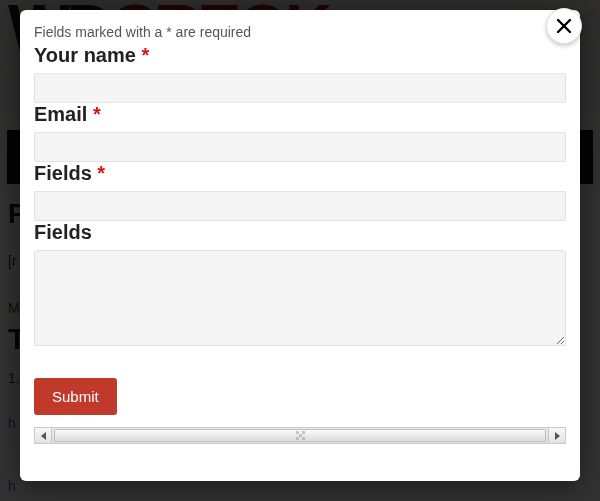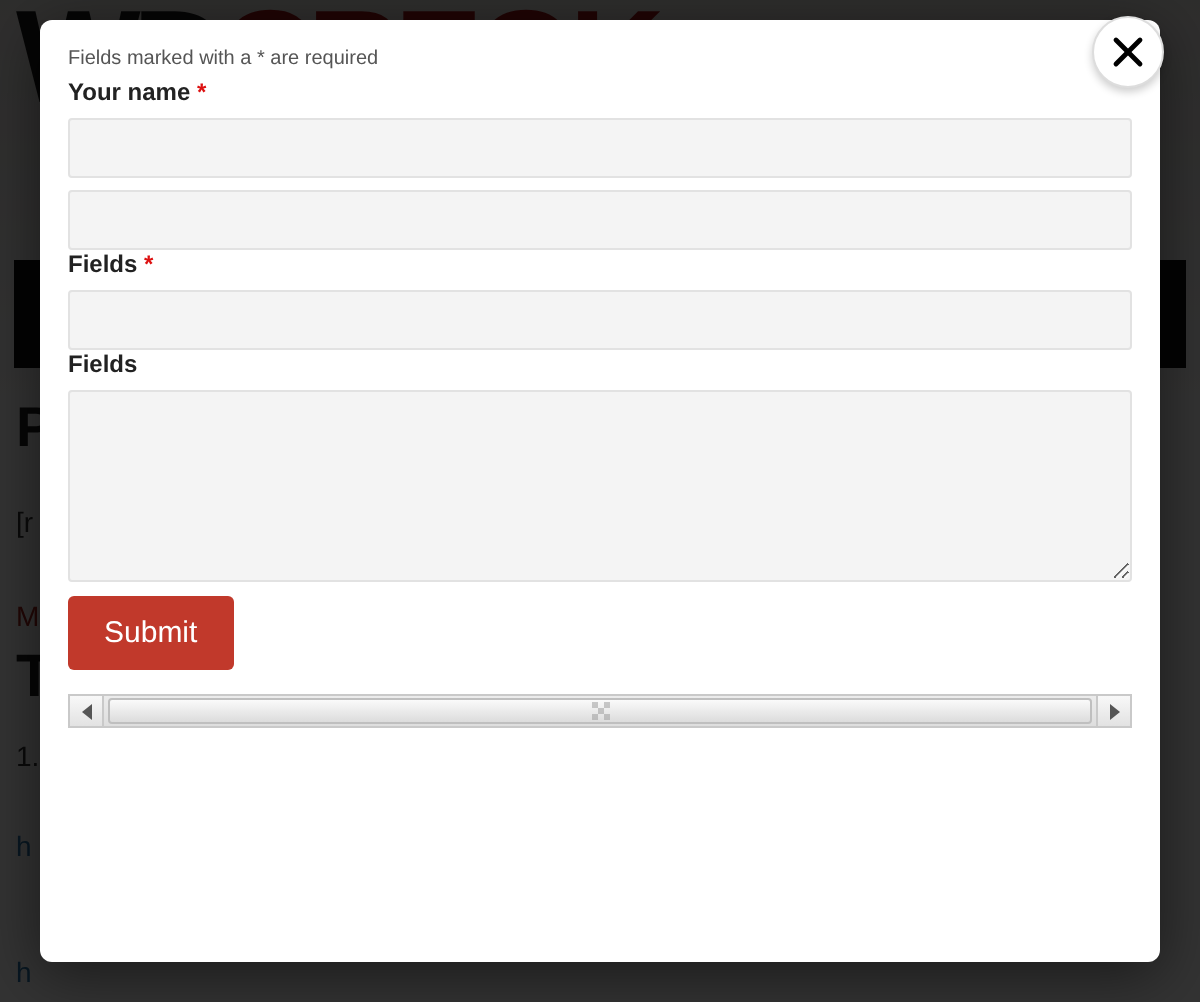--- a/index.html
+++ b/index.html
@@ -59,26 +59,26 @@
     background:#fff;
     border:1px solid #ddd;
     box-shadow:0 2px 4px rgba(0,0,0,0.2);
     display:flex; align-items:center; justify-content:center;
     cursor:pointer;
     z-index:5;
   }
   .close-btn svg { width:16px; height:16px; }
   .form-area { flex:1; overflow:auto; }
   .hint {
-    font-size:10px;
+    font-size:14px;
     color:#555;
     margin-bottom:4px;
   }
   .field-label {
-    font-size:12px;
+    font-size:20px;
     font-weight:700;
     color:#222;
     margin-top:0;
     display:block;
   }
   .req { color:#d11; font-weight:700; }
   .text-input {
     width:100%;
     margin-top:6px;
     height:30px;
@@ -93,21 +93,21 @@
     margin-top:6px;
     height:96px;
     background:#f4f4f4;
     border:1px solid #e2e2e2;
     border-radius:2px;
     padding:6px 8px;
     font-size:14px;
     resize:both;
   }
   .submit-btn {
-    margin-top:2px;
+    margin-top:28px;
     background:#c1392b;
     color:#fff;
     border:none;
     border-radius:3px;
     padding:10px 18px;
     font-size:15px;
     cursor:pointer;
   }
   .fake-scroll {
     margin-top:12px;
@@ -182,20 +182,24 @@
 
   <div class="form-area">
     <div class="hint">Fields marked with a * are required</div>
 
     <label class="field-label">
       <span>Your name</span>
       <span class="req">*</span>
     </label>
     <input class="text-input" type="text" value="" style="">
 
+    <label class="field-label">
+      <span>Email</span>
+      <span class="req">*</span>
+    </label>
     <input class="text-input" type="text" value="" style="">
 
     <label class="field-label">
       <span>Fields</span>
       <span class="req">*</span>
     </label>
     <input class="text-input" type="text" value="" style="">
 
     <label class="field-label">
       <span>Fields</span>

